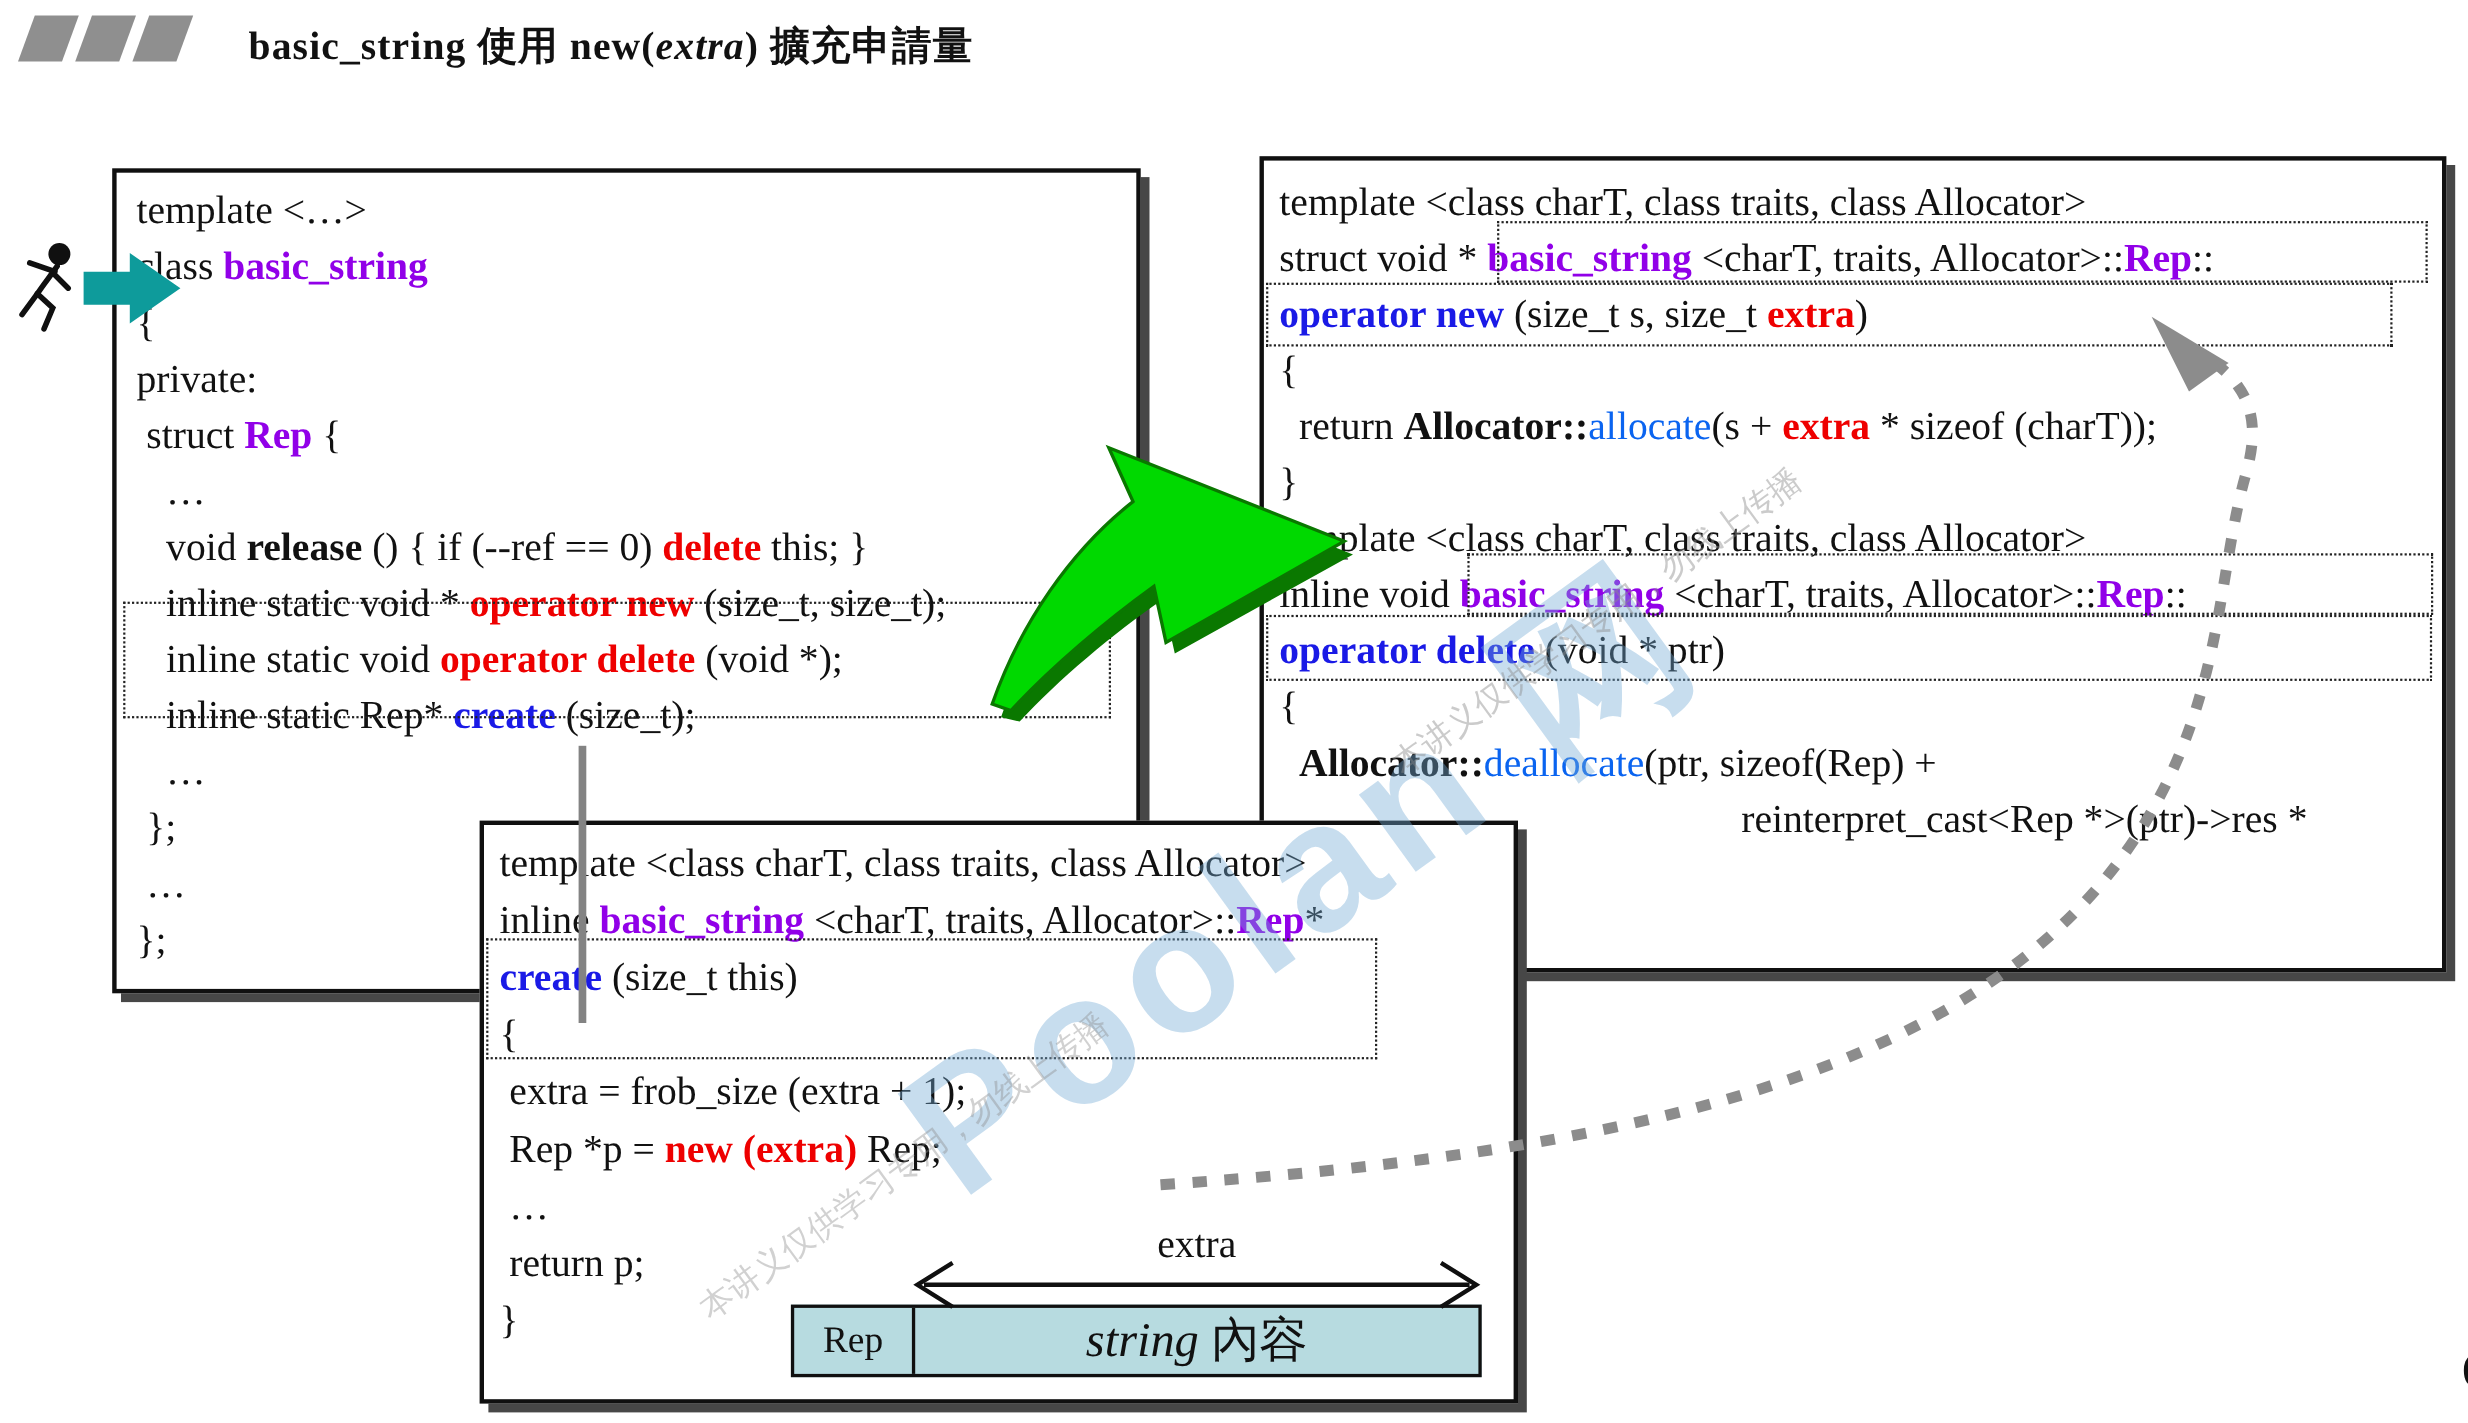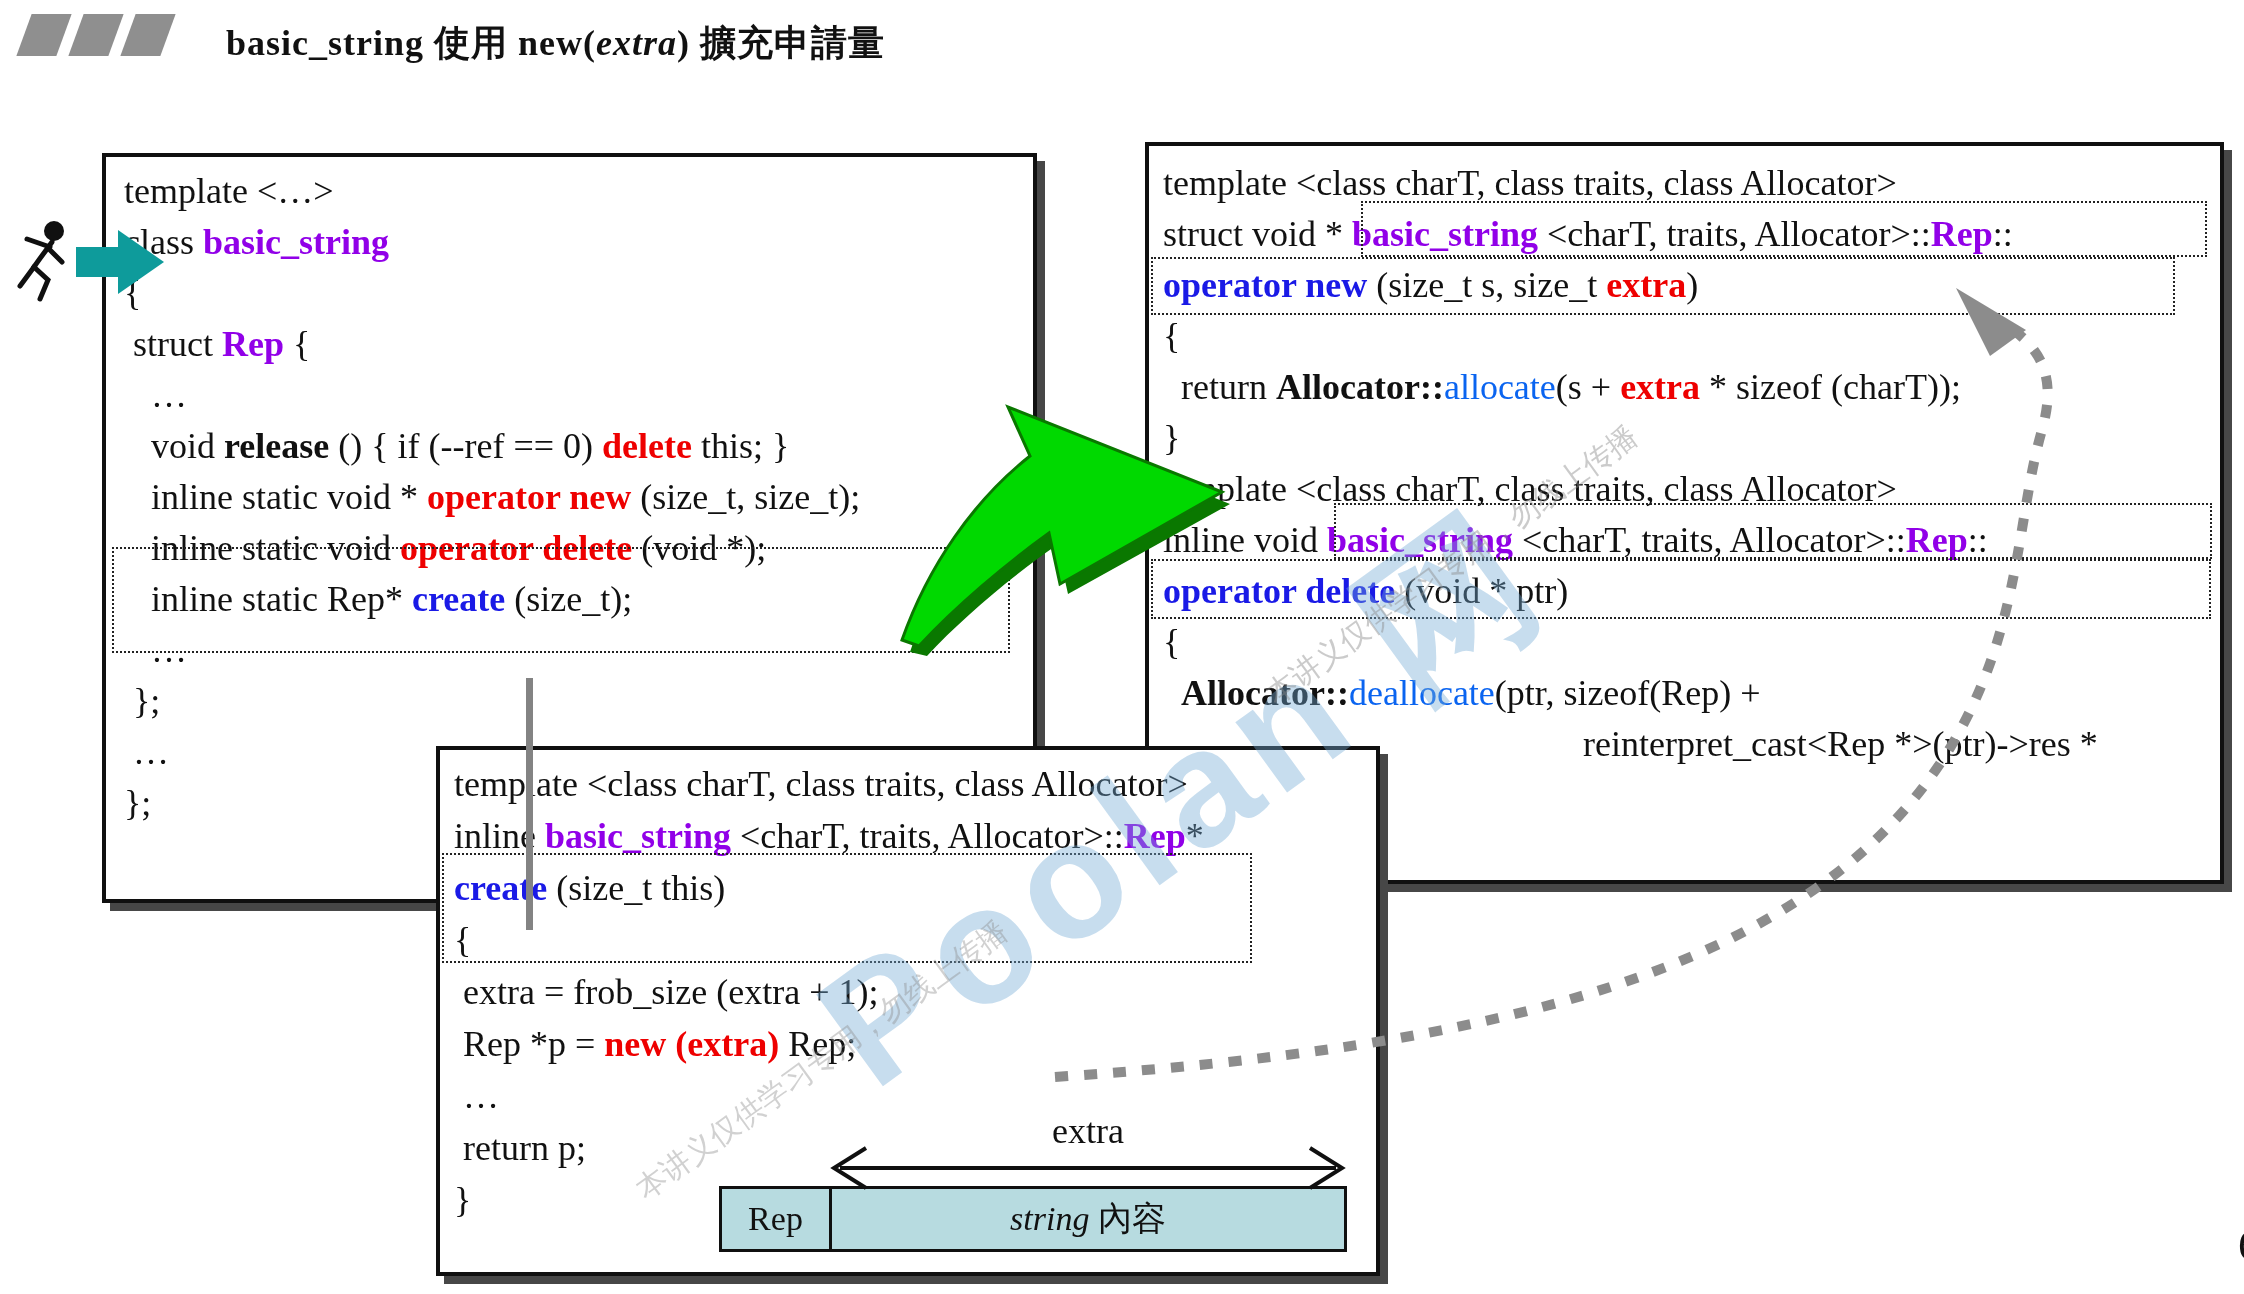--- a/index.html
+++ b/index.html
@@ -36,21 +36,21 @@
   #dot-r-del-1 {left:1322px;top:503px; width:878px;  height:56px;}
   #dot-r-del-2 {left:1139px;top:559px; width:1060px; height:60px;}
   #dot-bottom  {left:430px; top:853px; width:810px;  height:110px;}
   
   #memory-diagram{position:absolute; left:707px; top:1186px; width:628px; height:66px;
     display:flex; border:3px solid #101010; background:var(--tablefill); z-index:5; box-sizing:border-box;}
   #memory-diagram .cell{display:flex; align-items:center; justify-content:center;
     font-size:34px; white-space:pre;}
   #cell-rep{width:110px; border-right:3px solid #101010; box-sizing:border-box;}
   #cell-content{flex:1;}
-  #cell-content .code-line{font-size:34px; line-height:34px;}
+  #cell-content .code-line{font-size:44px; line-height:34px;}
   #extra-label{position:absolute; left:976px; top:1110px; width:200px; text-align:center;
     font-size:36px; z-index:5;}
   
   #create-link-line{position:absolute; left:514px; top:678px; width:7px; height:252px;
     background:#838383; z-index:6;}
   #page-number{position:absolute; left:2226px; top:1220px; font-size:44px; z-index:2;}
   
   .watermark{position:absolute; z-index:4; pointer-events:none; text-align:center;
     font-family:"Liberation Sans", sans-serif; white-space:nowrap;}
   #watermark-big{left:520px; top:690px; width:1300px; font-size:165px; font-weight:bold;
@@ -71,20 +71,21 @@
     <div class="title-bar"></div>
     <div class="title-bar"></div>
     <div class="title-bar"></div>
   </div>
   <div class="page-title"><div class="code-line"><span class="sg-p">basic_string 使用 new(</span><span class="sg-i">extra</span><span class="sg-p">) 擴充申請量</span></div></div>
 
   <div id="left-box" class="code-box">
       <div class="code-line"><span class="sg-p">template &lt;…&gt;</span></div>
       <div class="code-line"><span class="sg-p">class </span><span class="sg-pu">basic_string</span></div>
       <div class="code-line"><span class="sg-p">{</span></div>
+      <div class="code-line"><span class="sg-p">private:</span></div>
       <div class="code-line"><span class="sg-p"> struct </span><span class="sg-pu">Rep</span><span class="sg-p"> {</span></div>
       <div class="code-line"><span class="sg-p">   …</span></div>
       <div class="code-line"><span class="sg-p">   void </span><span class="sg-b">release</span><span class="sg-p"> () { if (--ref == 0) </span><span class="sg-r">delete</span><span class="sg-p"> this; }</span></div>
       <div class="code-line"><span class="sg-p">   inline static void * </span><span class="sg-r">operator new</span><span class="sg-p"> (size_t, size_t);</span></div>
       <div class="code-line"><span class="sg-p">   inline static void </span><span class="sg-r">operator delete</span><span class="sg-p"> (void *);</span></div>
       <div class="code-line"><span class="sg-p">   inline static Rep* </span><span class="sg-bl">create</span><span class="sg-p"> (size_t);</span></div>
       <div class="code-line"><span class="sg-p">   …</span></div>
       <div class="code-line"><span class="sg-p"> };</span></div>
       <div class="code-line"><span class="sg-p"> …</span></div>
       <div class="code-line"><span class="sg-p">};</span></div>

